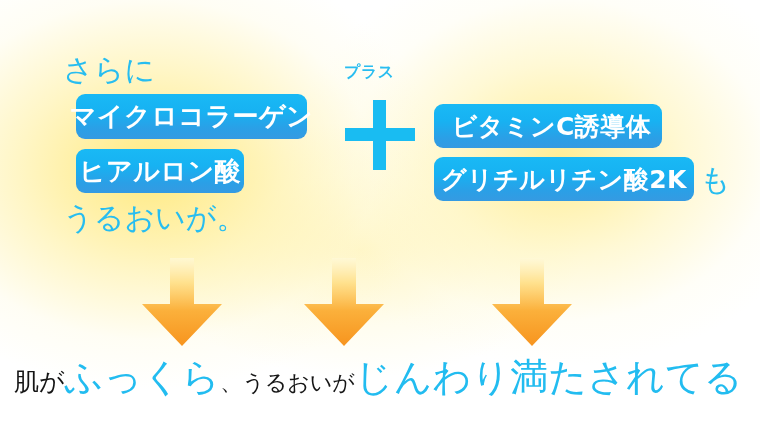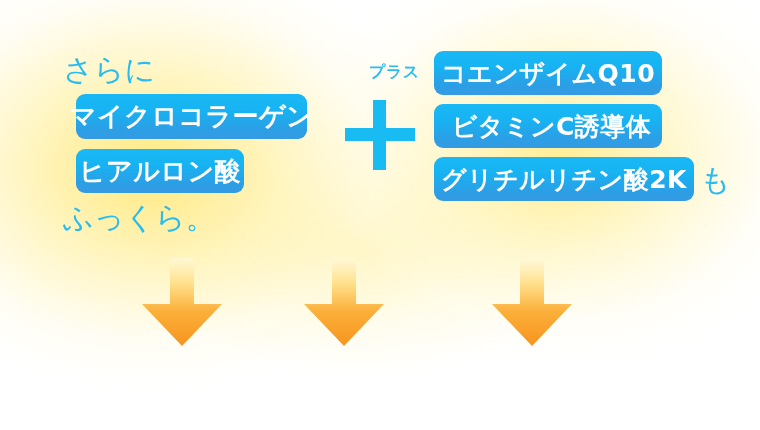--- a/index.html
+++ b/index.html
@@ -56,21 +56,21 @@
     white-space: nowrap;
   }
   .sarani    { left: 63px;  top: 50px;  font-size: 30px; }
   .woplus    { left: 63px;  top: 198px; font-size: 30px; }
   .mo        { left: 700px; top: 160px; font-size: 30px; }
   .support   { left: 432px; top: 208px; font-size: 31px; }
 
   
   .plus-label {
     position: absolute;
-    left: 369px;
+    left: 344px;
     top: 62px;
     color: #29bdf0;
     font-family: Liberation Serif, serif;
     font-size: 16px;
     font-weight: bold;
     letter-spacing: 0.5px;
     white-space: nowrap;
   }
   .plus-sign {
     position: absolute;
@@ -119,30 +119,29 @@
 <body>
 
 <div id="poster">
 
   <div class="script sarani">さらに</div>
 
   <div class="badge badge-l1">マイクロコラーゲン</div>
 
   <div class="badge badge-l2">ヒアルロン酸</div>
 
-  <div class="script woplus">ふっくら。</div>
+  <div class="script woplus">うるおいが。</div>
 
   <div class="plus-label">プラス</div>
 
   <div class="plus-sign">
     <div class="bar-h"></div>
     <div class="bar-v"></div>
   </div>
 
-  <div class="badge badge-r1">コエンザイムQ10</div>
 
   <div class="badge badge-r2">ビタミンC誘導体</div>
 
   <div class="badge badge-r3">グリチルリチン酸2K</div>
 
   <div class="script mo">も</div>
 
 
   <svg class="arrow arrow-1" viewBox="0 0 84 88">
     <defs>
@@ -173,15 +172,18 @@
       <linearGradient id="ag3" x1="0" y1="0" x2="0" y2="1">
         <stop offset="0%" stop-color="#fff9d8" stop-opacity="0.75"></stop>
         <stop offset="28%" stop-color="#ffe08a" stop-opacity="0.95"></stop>
         <stop offset="60%" stop-color="#fbb03b"></stop>
         <stop offset="100%" stop-color="#f7941e"></stop>
       </linearGradient>
     </defs>
     <path d="M30 0 L54 0 L54 46 L82 46 L42 88 L2 46 L30 46 Z" fill="url(#ag3)"></path>
   </svg>
 
+  <div class="bottomline line1">
+    <span class="blk">肌が</span><span class="cyn">ふっくら</span><span class="blk-s">、うるおいが</span><span class="cyn">じんわり満たされてる</span>
+  </div>
 
 
 </div>
 
 </body></html>

